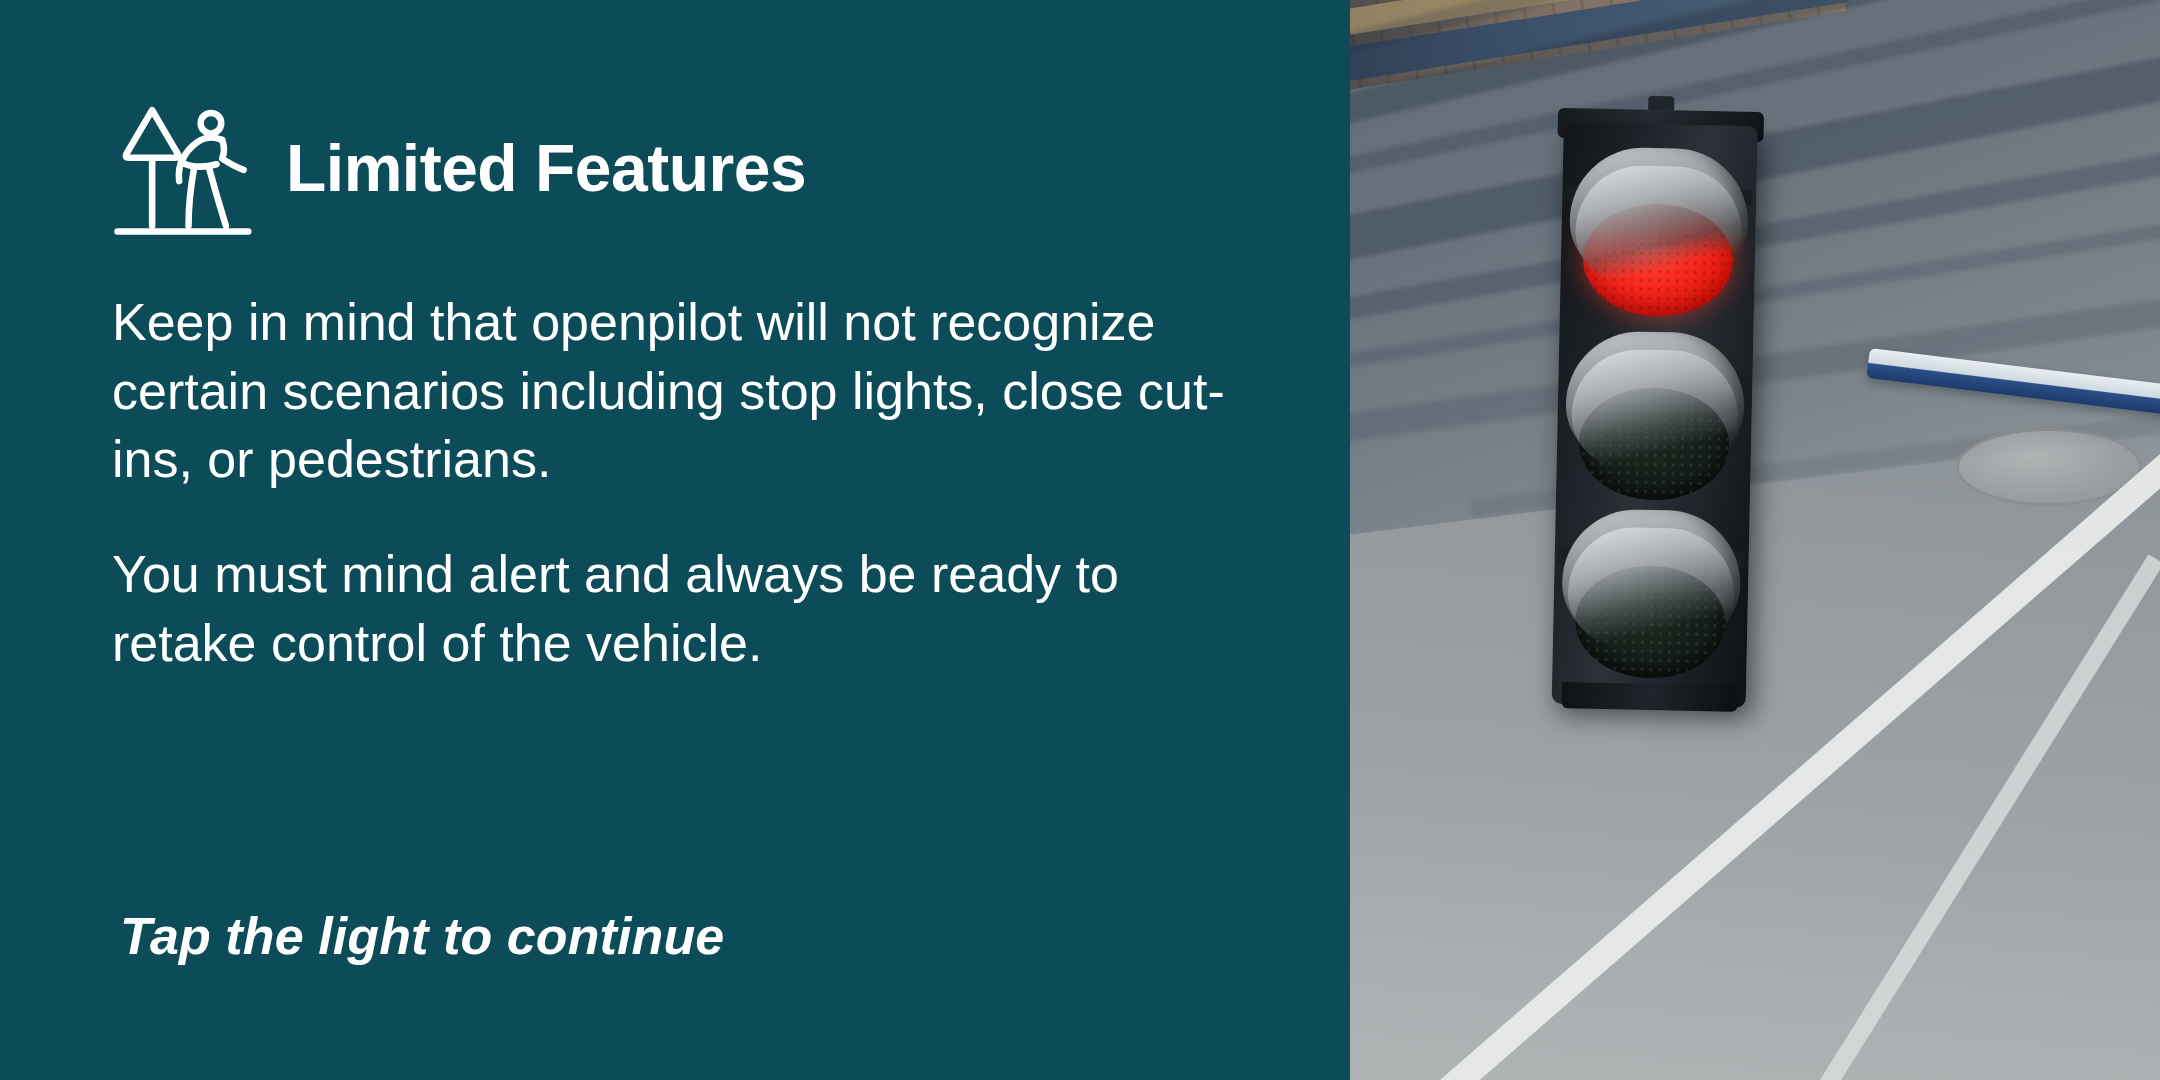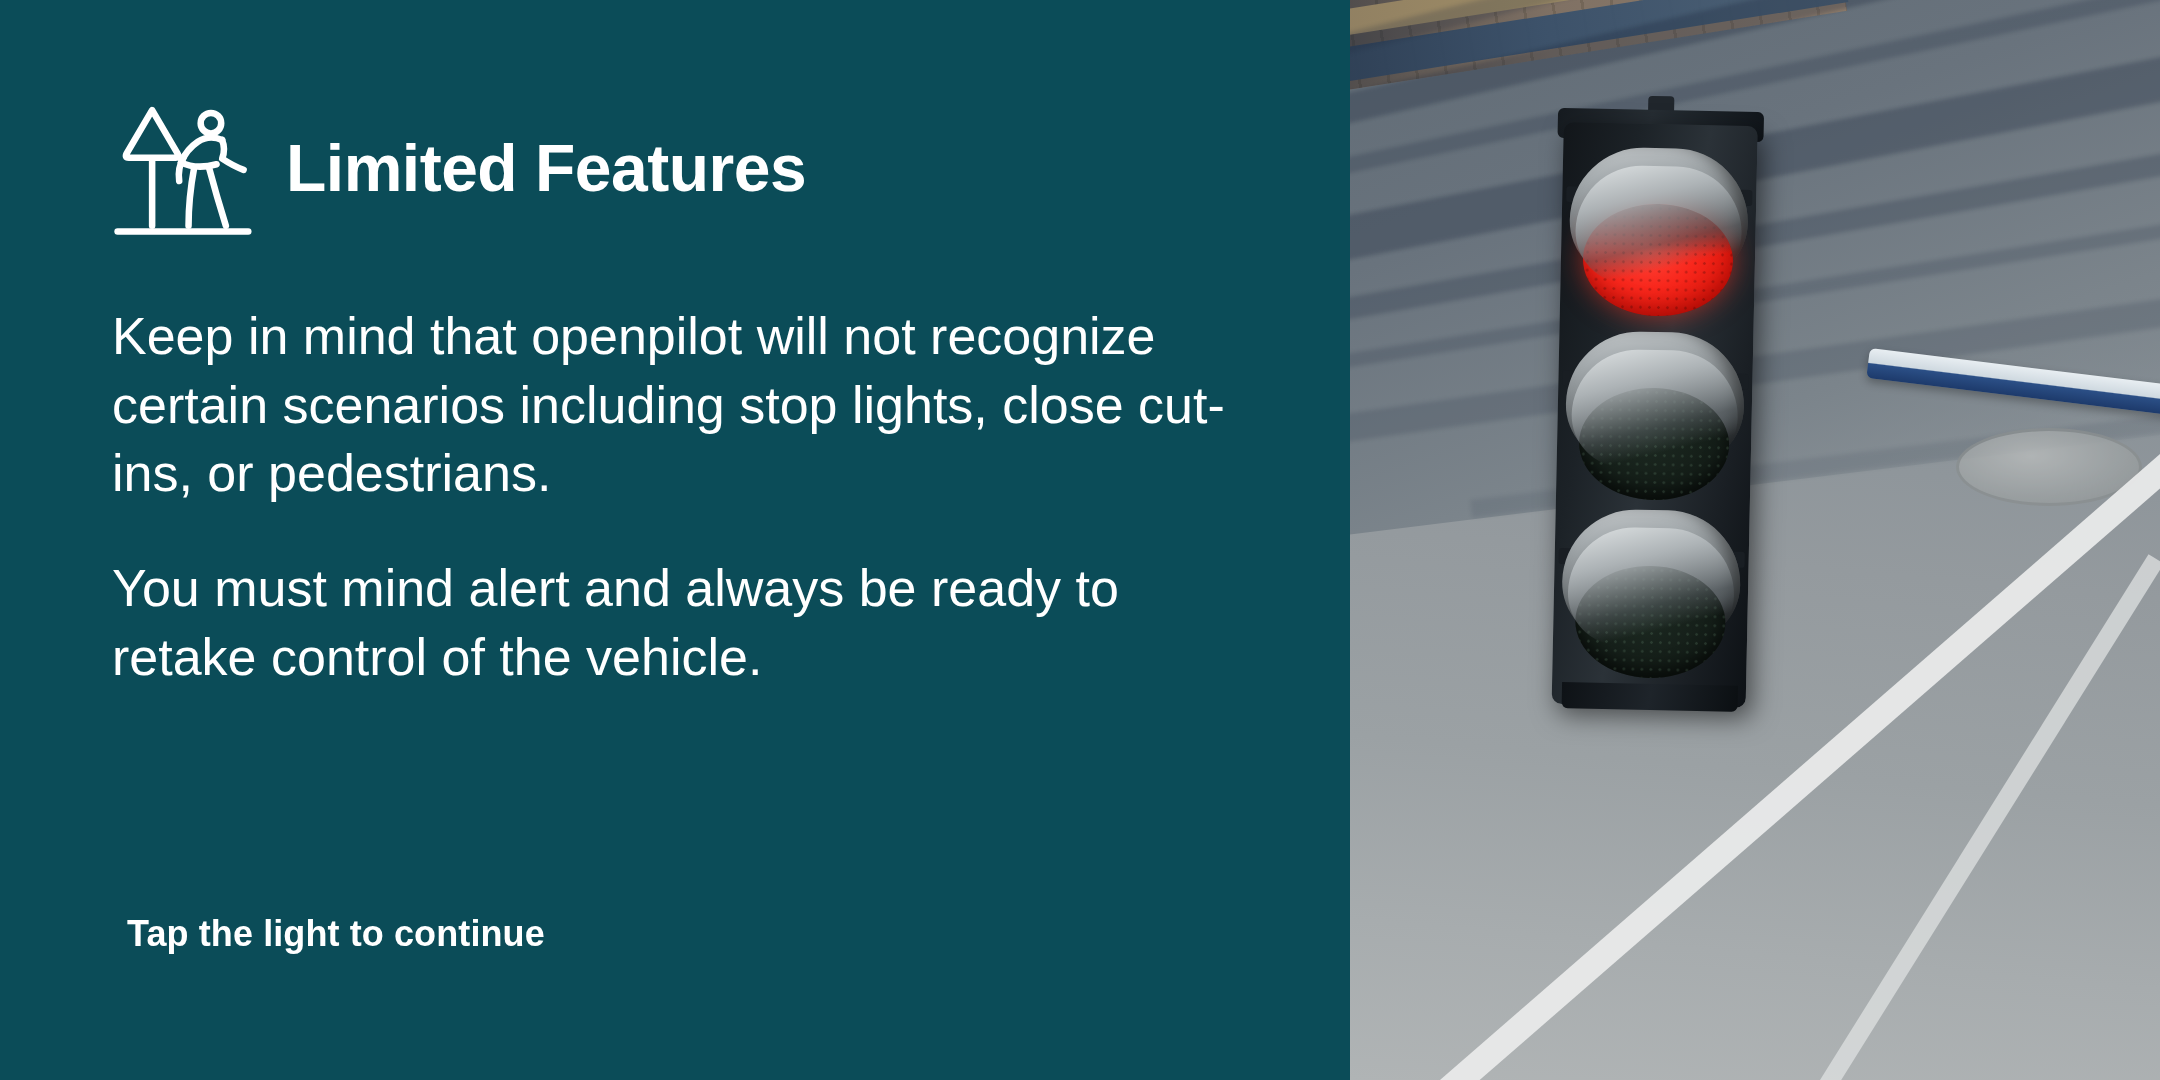--- a/index.html
+++ b/index.html
@@ -55,43 +55,44 @@
     color: #ffffff;
     letter-spacing: -0.5px;
     line-height: 1;
     white-space: nowrap;
     margin: 0;
   }
 
   .body-block {
     position: absolute;
     left: 112px;
-    top: 302px;
+    top: 288px;
     width: 1180px;
   }
 
   .body-para {
     font-size: 52px;
     line-height: 1.32;
     color: #ffffff;
     font-weight: 400;
     margin: 0 0 46px 0;
     max-width: 1160px;
   }
   .body-para:last-child { margin-bottom: 0; }
 
   .cta-text {
     position: absolute;
     left: 112px;
     top: 898px;
-    font-size: 36px;
+    font-size: 52px;
     font-weight: bold;
     color: #ffffff;
     letter-spacing: 0.1px;
-    margin: 15px;
+    margin: 8px;
+    font-style: italic;
   }
 
   
   .right-panel {
     position: relative;
     width: 810px;
     height: 1080px;
     flex: 0 0 810px;
     overflow: hidden;
     background: #7c858c;

